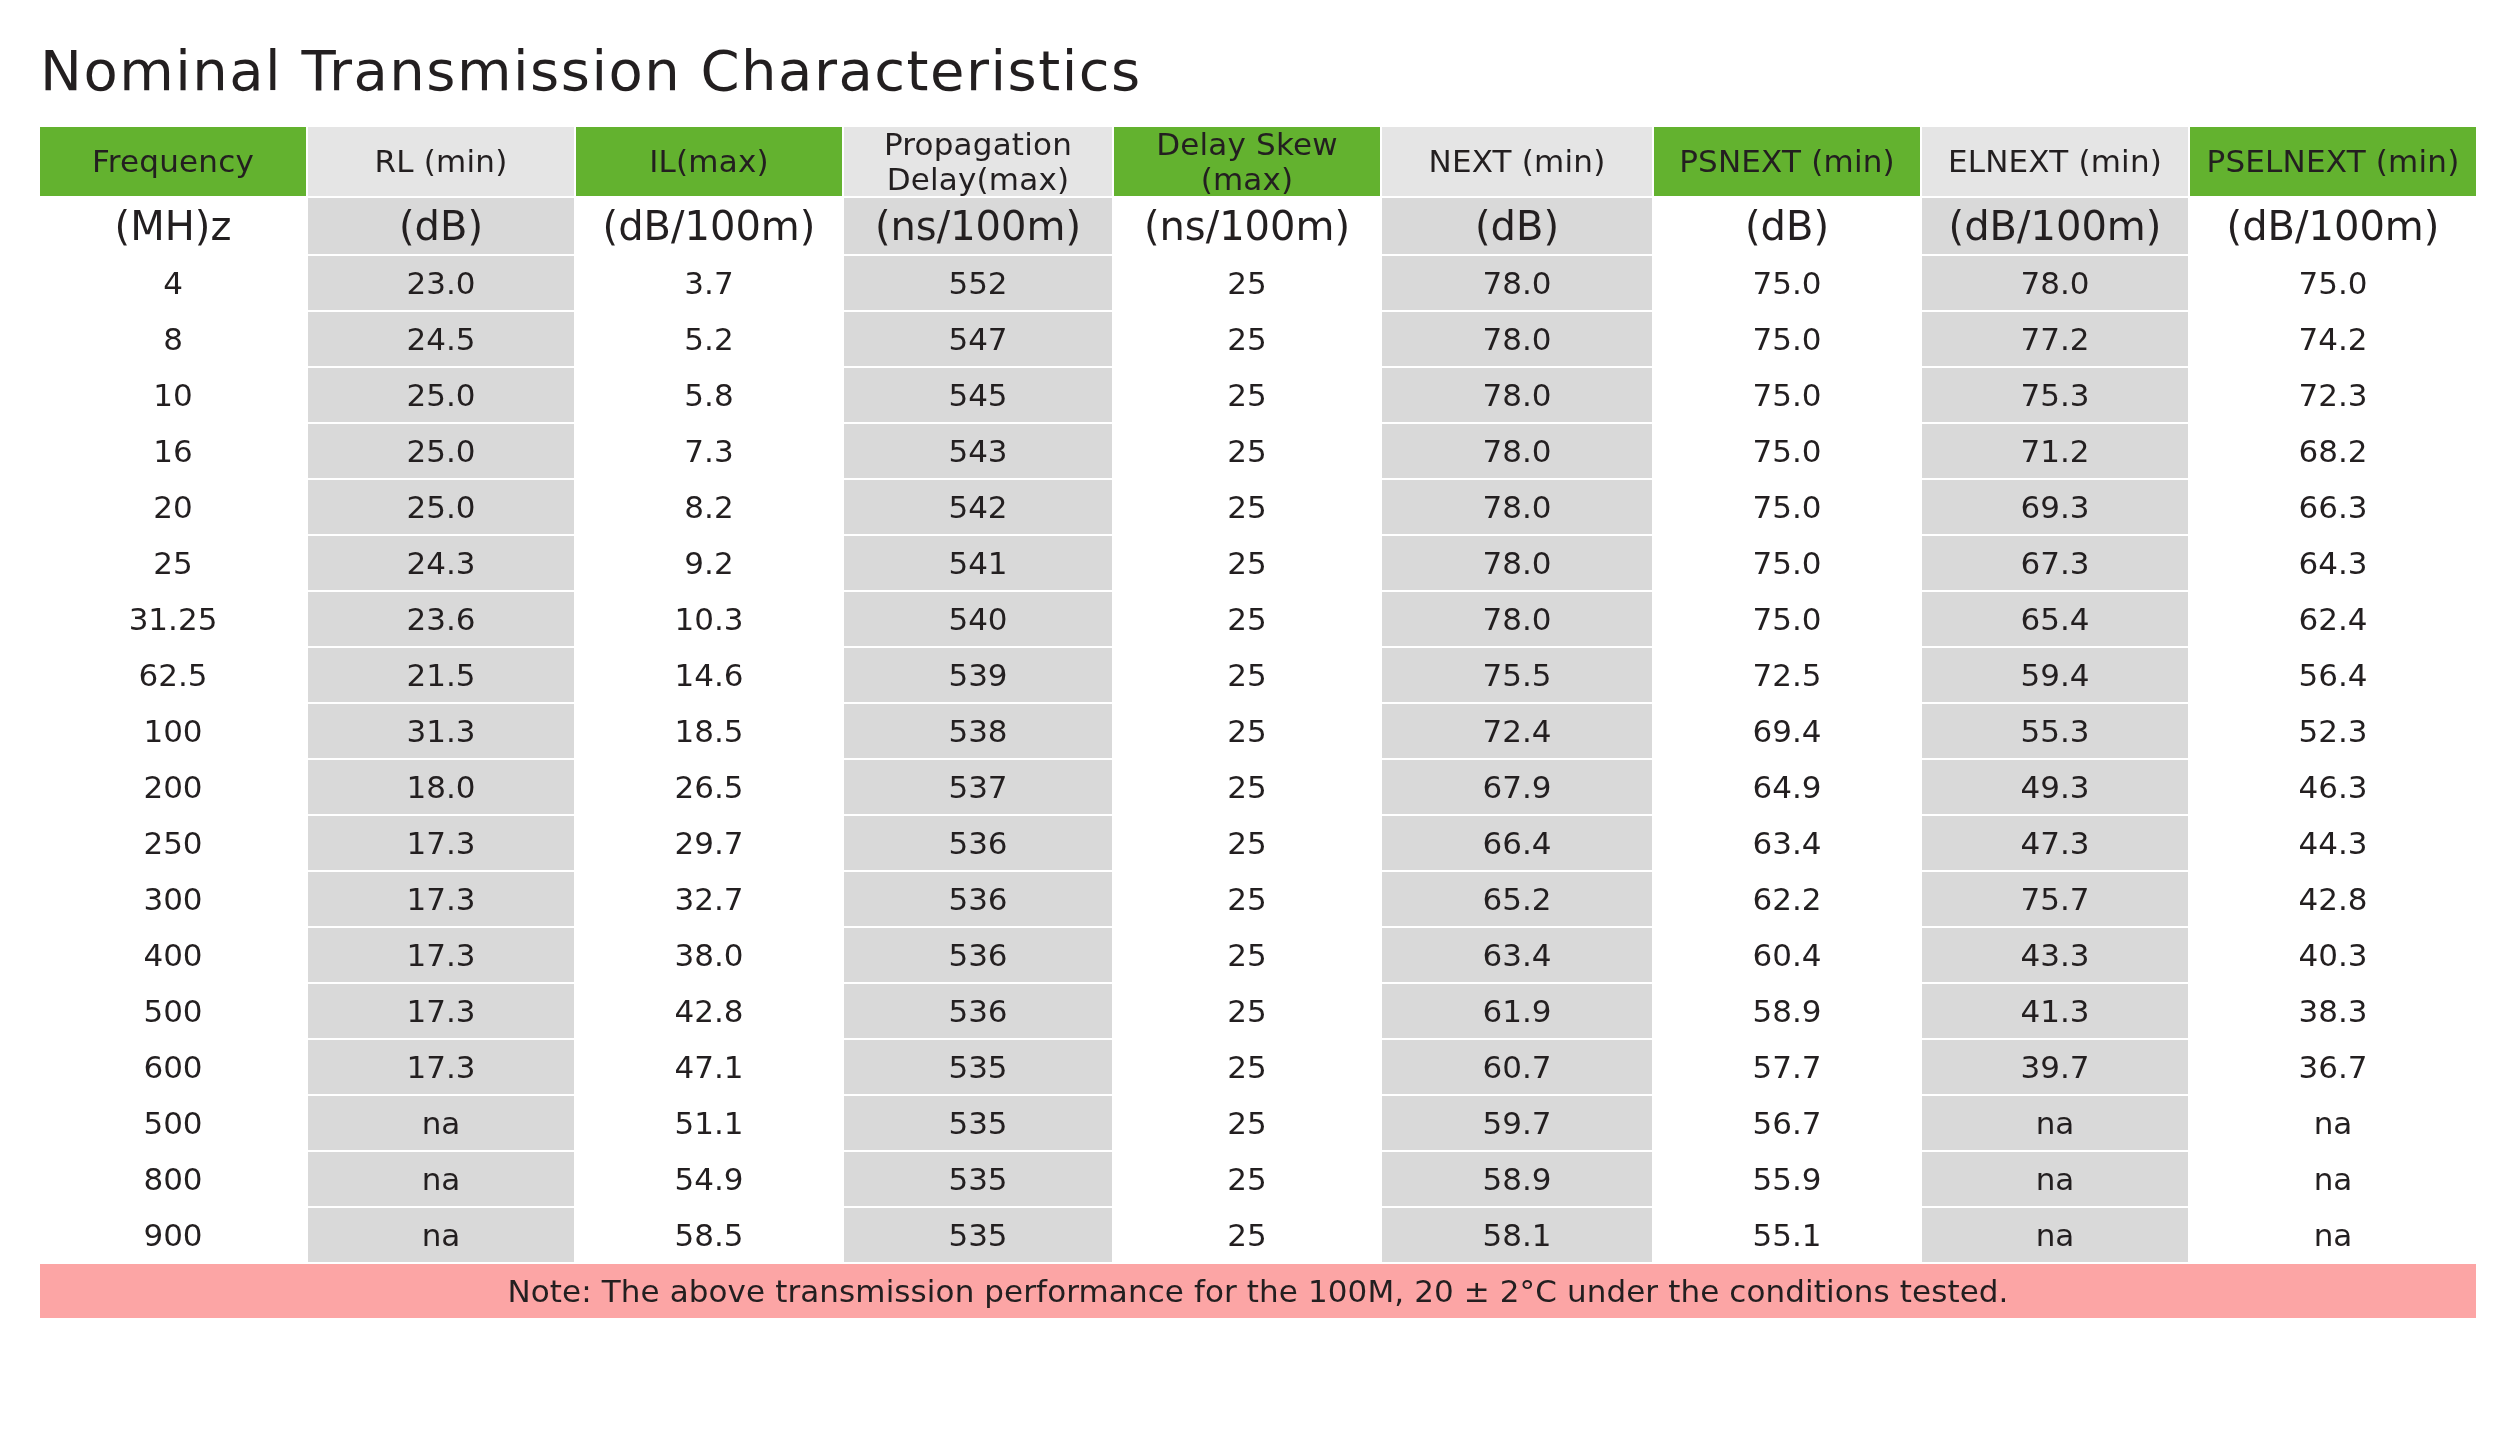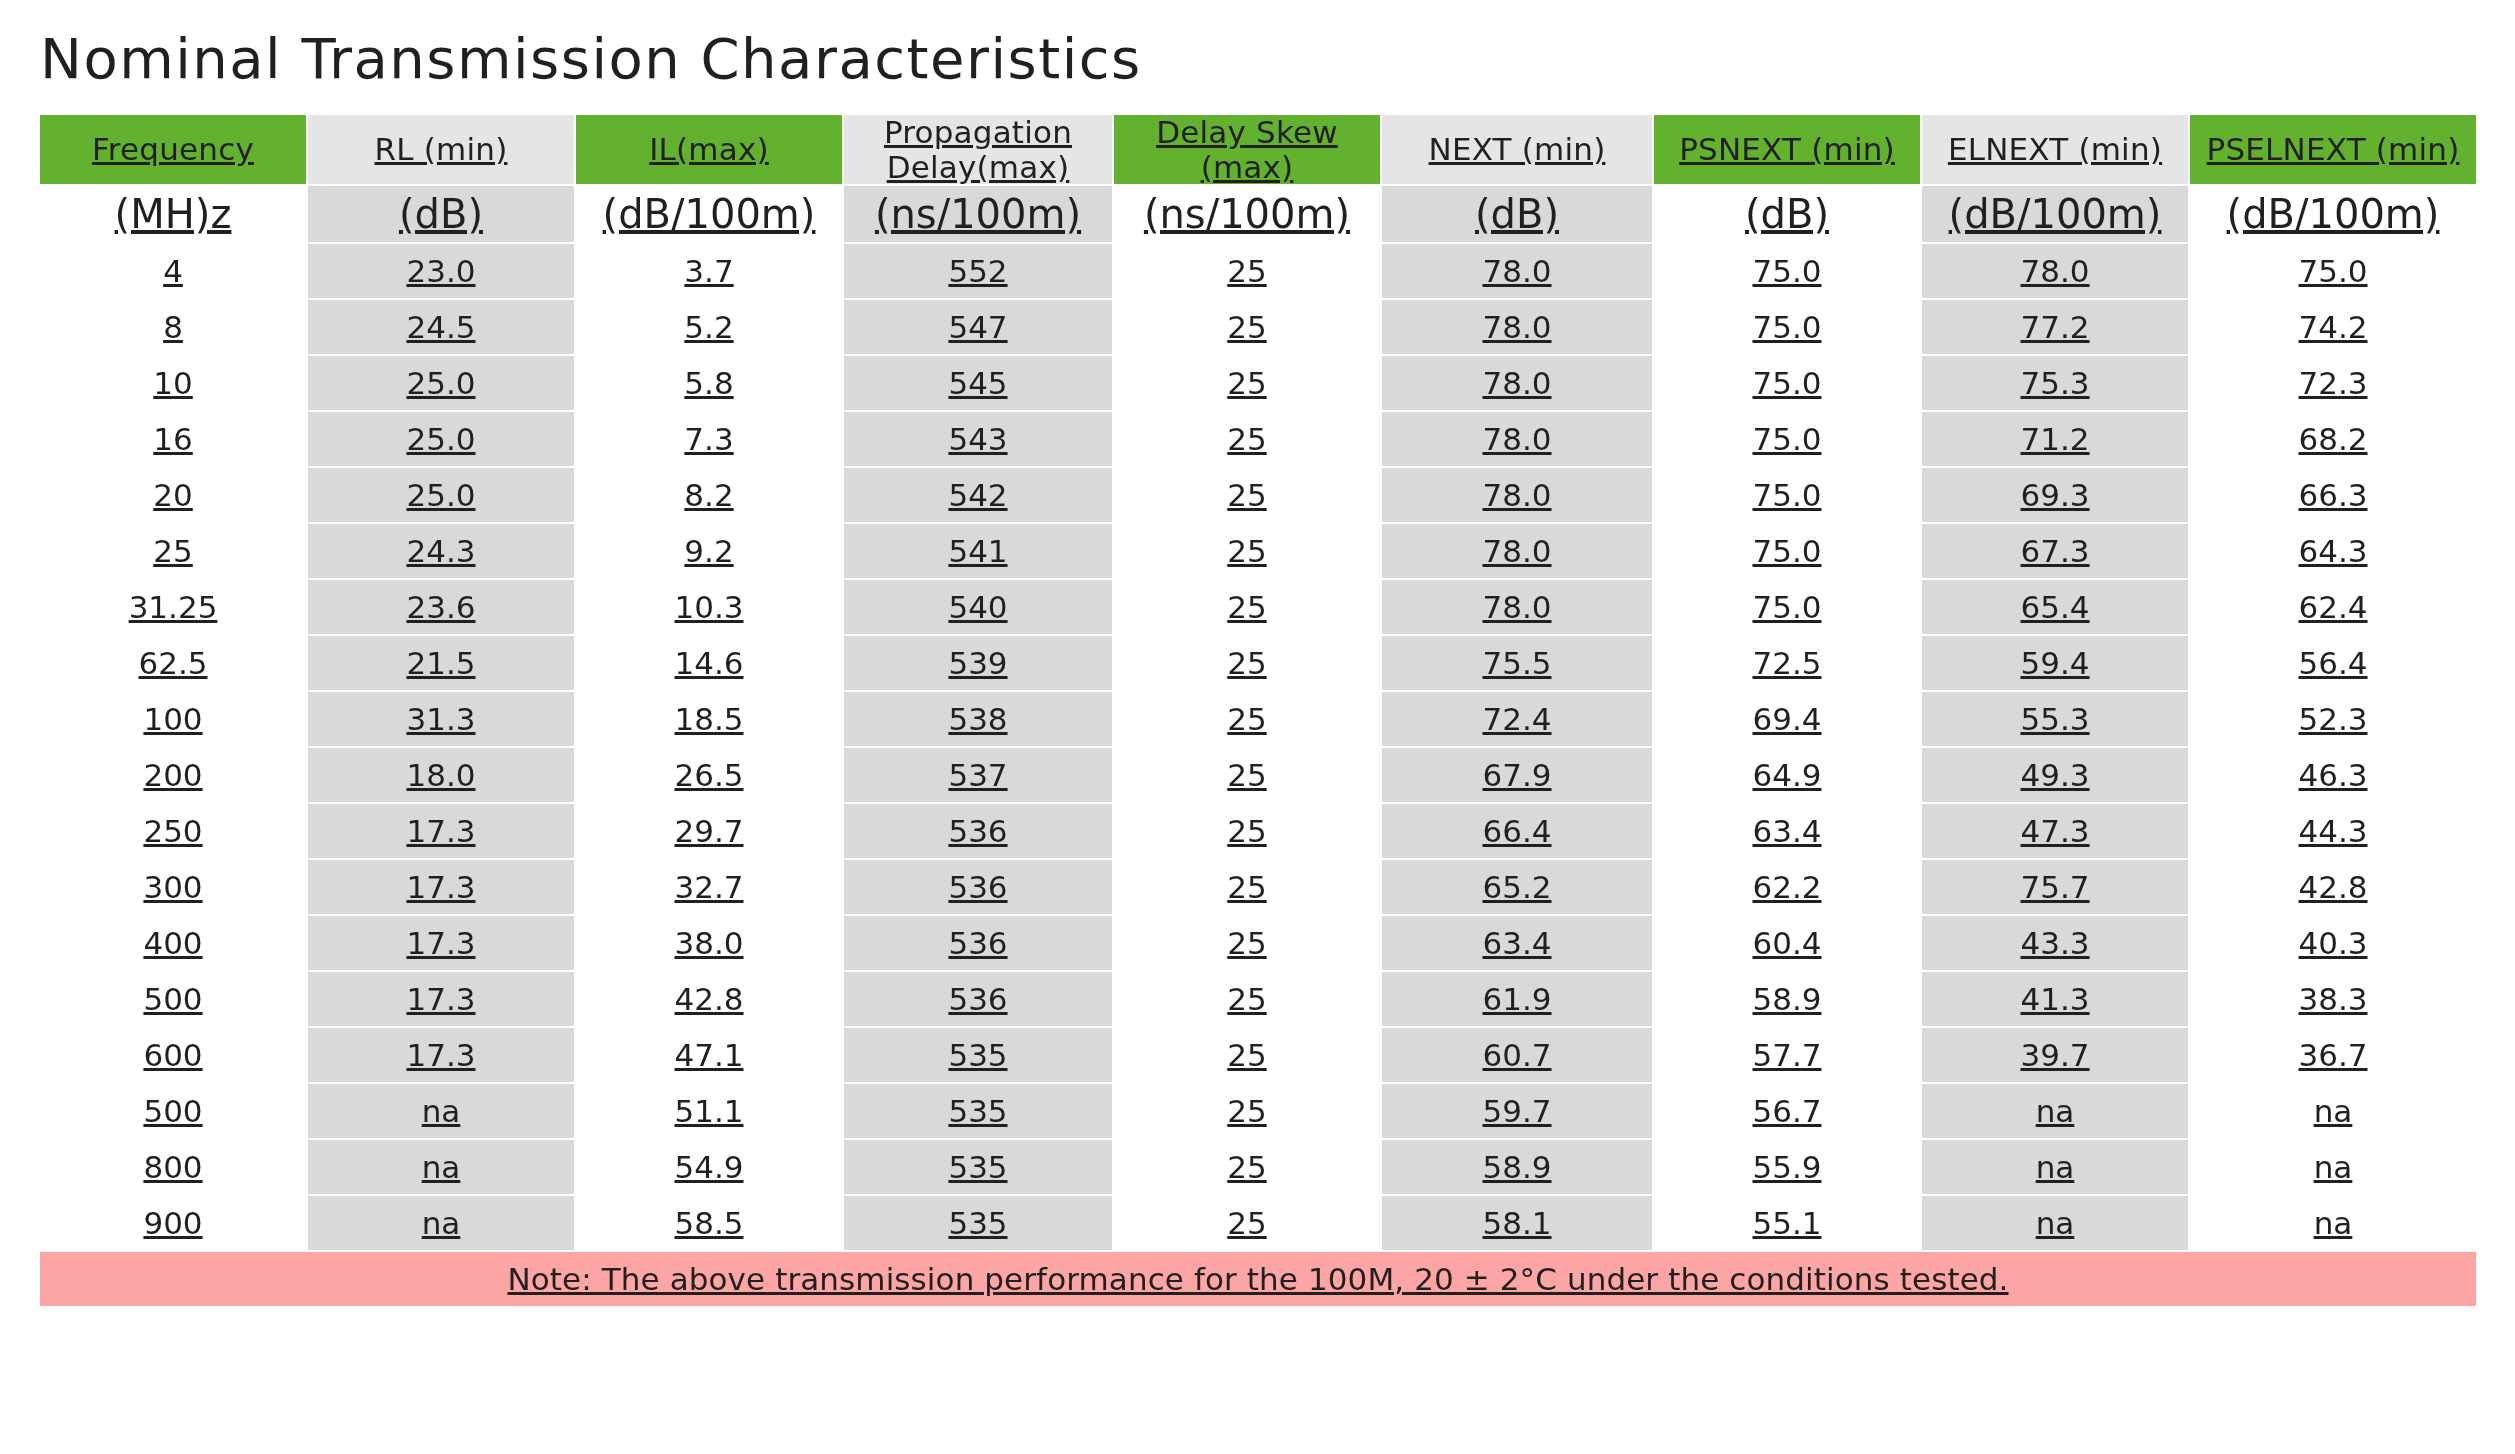--- a/index.html
+++ b/index.html
@@ -9,38 +9,37 @@
   }
   body {
     width: 2515px;
     height: 1454px;
     font-family: "DejaVu Sans", "Liberation Sans", sans-serif;
     color: #231f20;
     overflow: hidden;
   }
   .page {
     box-sizing: border-box;
-    padding: 26px 38px 0 38px;
+    padding: 38px 38px 0 38px;
     width: 2060px;
   }
   .title {
     font-size: 56px;
     font-weight: 400;
     letter-spacing: 1.5px;
     color: #231f20;
     margin: 0 0 22px 2px;
     white-space: nowrap;
     font-family: "DejaVu Sans", "Liberation Sans", sans-serif;
   }
   table.spec {
     border-collapse: collapse;
     width: 2438px;
     table-layout: fixed;
     background: #ffffff;
-    text-decoration: underline;
   }
   table.spec col.c0 { width: 268px; }
   table.spec col.c1 { width: 268px; }
   table.spec col.c2 { width: 268px; }
   table.spec col.c3 { width: 270px; }
   table.spec col.c4 { width: 268px; }
   table.spec col.c5 { width: 272px; }
   table.spec col.c6 { width: 268px; }
   table.spec col.c7 { width: 268px; }
   table.spec col.c8 { width: 288px; }

